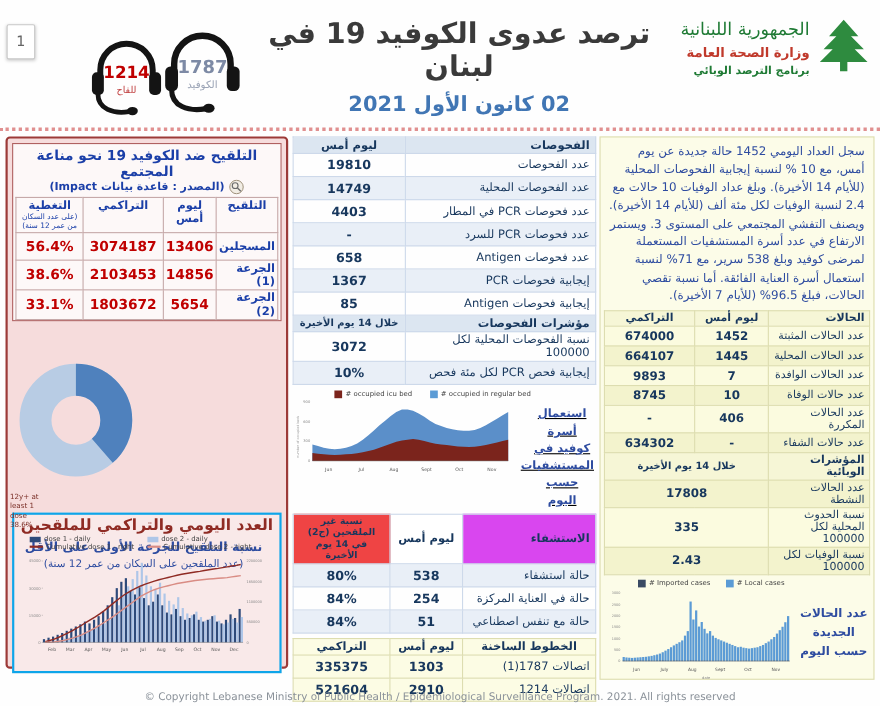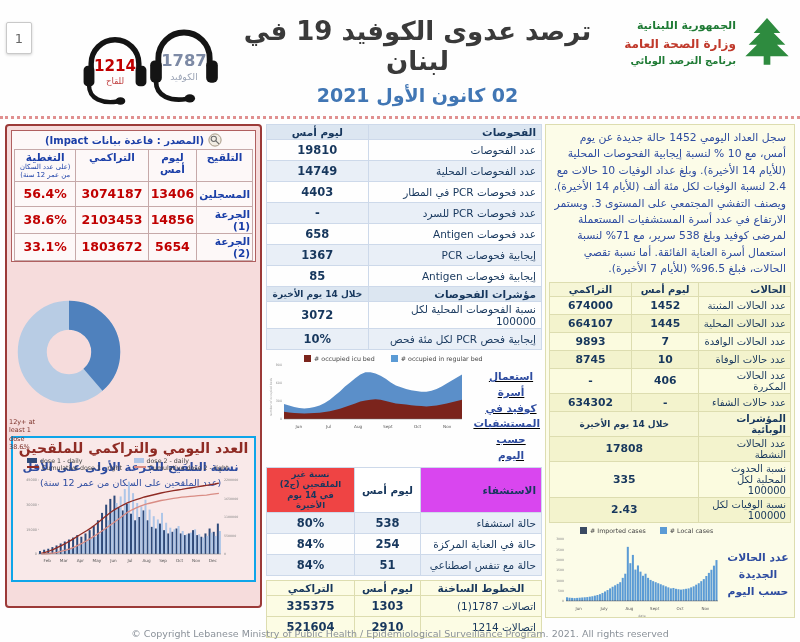--- a/index.html
+++ b/index.html
@@ -12,21 +12,21 @@
     font-size:13px; color:#666; display:flex; align-items:center; justify-content:center; }
   .headset { position:absolute; }
   #headset-covid { left:146px; top:22px; }
   #headset-vaccine { left:80px; top:30px; }
   .headset text { font-family:"DejaVu Sans",sans-serif; }
   #title-block { position:absolute; left:230px; right:195px; top:16px; text-align:center; }
   #main-title { font-size:26px; font-weight:bold; color:#3a3a3a; direction:rtl; }
   #report-date { margin-top:8px; font-size:19px; font-weight:bold; color:#4176b4; direction:rtl; }
   #logo { position:absolute; right:8px; top:14px; display:flex; align-items:center; gap:6px; }
   #logo-text { text-align:right; line-height:1.5; }
-  .logo-line1 { color:#1e7a34; font-size:11px; font-weight:bold; }
+  .logo-line1 { color:#1e7a34; font-size:16px; font-weight:normal; }
   .logo-line2 { color:#c0392b; font-size:12px; font-weight:bold; }
   .logo-line3 { color:#1e7a34; font-size:10px; font-weight:bold; }
   #header-sep { position:absolute; left:0; right:0; top:116px; border-top:3px dotted #e09090; }
 
   
   #vacc-panel { position:absolute; left:5px; top:124px; width:257px; height:484px;
     background:#f6dcdc; border:2px solid #9c3a38; border-radius:4px; }
   #vacc-table-box { margin:4px 4px 0 4px; background:#fdf8f8; border:1px solid #b06060; padding:2px 2px 0 2px; }
   #vacc-title { font-size:12.5px; font-weight:bold; color:#1b3fa8; text-align:center; direction:rtl; }
   #vacc-subtitle { font-size:10px; font-weight:bold; color:#1b3fa8; text-align:center; direction:rtl;
@@ -144,20 +144,21 @@
     </div>
     <svg width="50" height="58" viewBox="0 0 60 64">
       <path d="M30 2 L14 20 H22 L8 34 H18 L4 48 H26 V58 H34 V48 H56 L42 34 H52 L38 20 H46 Z" fill="#2e8b3f"></path>
     </svg>
   </div>
 
   <div id="header-sep"></div>
 
   <div id="vacc-panel">
     <div id="vacc-table-box">
+      <div id="vacc-title">التلقيح ضد الكوفيد 19  نحو مناعة المجتمع</div>
       <div id="vacc-subtitle">
         <svg width="14" height="14" viewBox="0 0 16 16">
           <circle cx="8" cy="8" r="7" fill="#f2ede4" stroke="#9a8c76" stroke-width="1"></circle>
           <circle cx="6.6" cy="6.6" r="3" fill="none" stroke="#6b6b6b" stroke-width="1.2"></circle>
           <line x1="9" y1="9" x2="12.5" y2="12.5" stroke="#6b6b6b" stroke-width="1.4"></line>
         </svg>
         <span>(المصدر : قاعدة بيانات Impact)</span>
       </div>
       <table id="vacc-table">
         <tbody>

